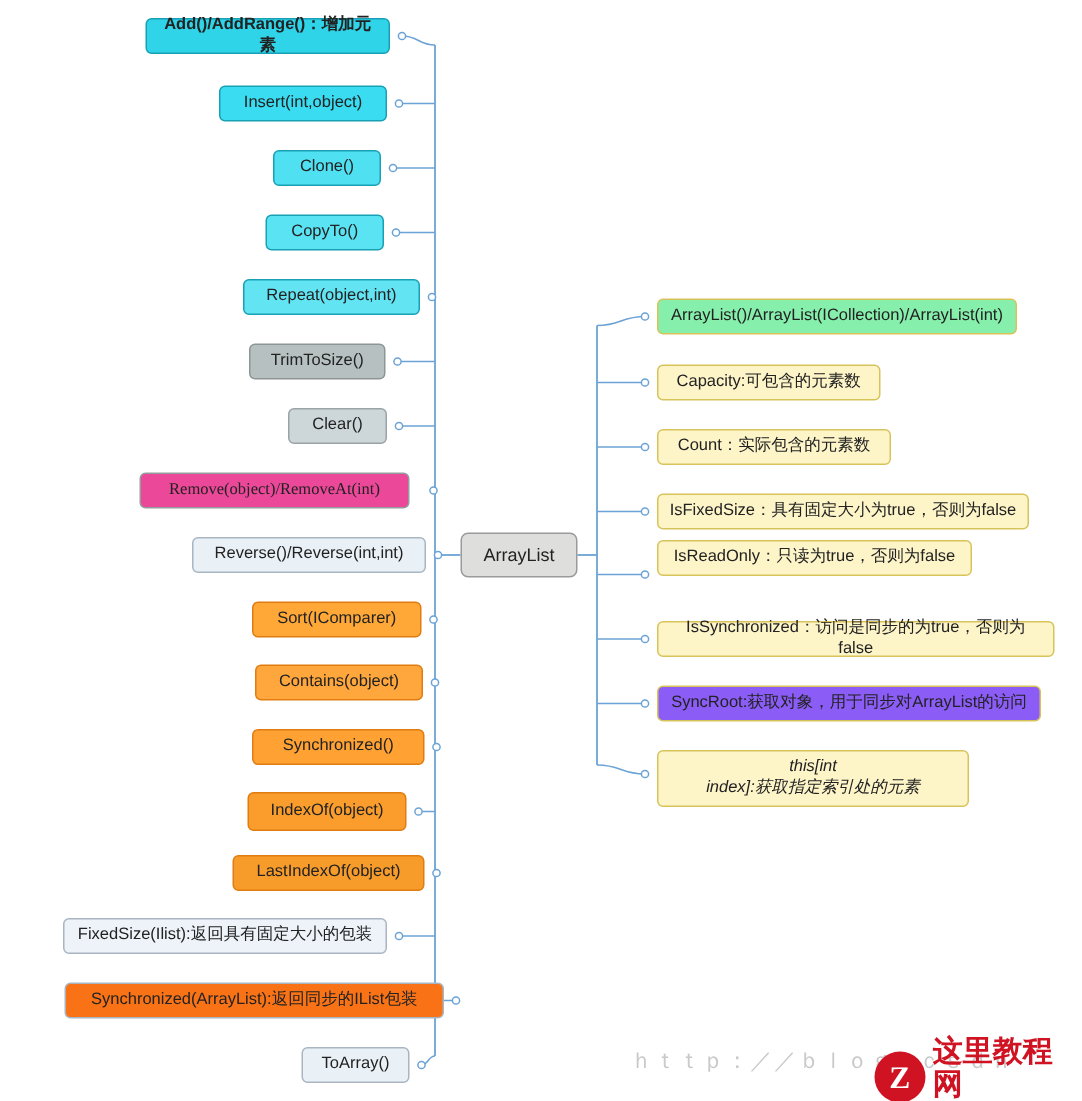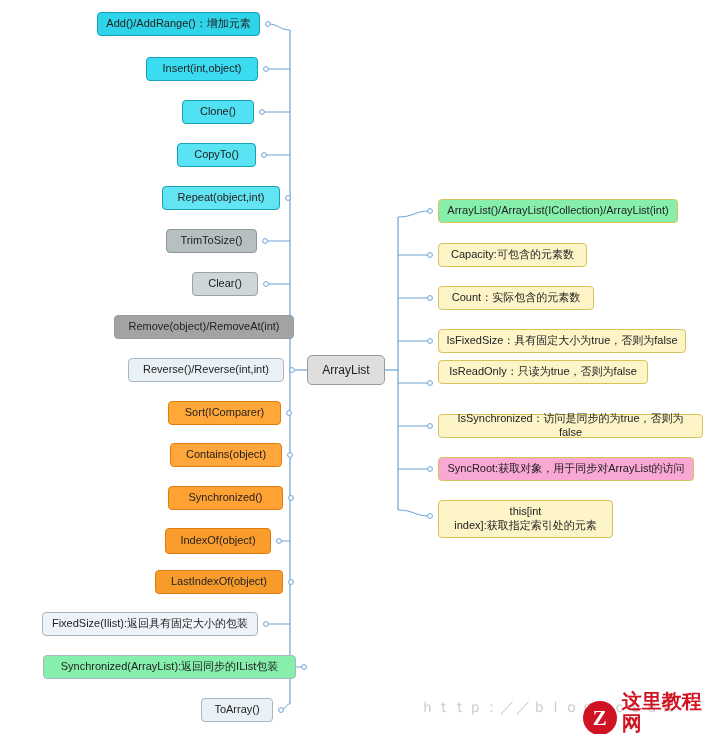--- a/index.html
+++ b/index.html
@@ -141,45 +141,45 @@
       <path d="M 398 383 L 430 383" stroke="#6ba3d6" stroke-width="1" fill="none"></path>
       <circle cx="430" cy="383" r="2.4" fill="#ffffff" stroke="#6ba3d6" stroke-width="1"></circle>
       <path d="M 398 426 L 430 426" stroke="#6ba3d6" stroke-width="1" fill="none"></path>
       <circle cx="430" cy="426" r="2.4" fill="#ffffff" stroke="#6ba3d6" stroke-width="1"></circle>
       <path d="M 398 469 L 430 469" stroke="#6ba3d6" stroke-width="1" fill="none"></path>
       <circle cx="430" cy="469" r="2.4" fill="#ffffff" stroke="#6ba3d6" stroke-width="1"></circle>
       <circle cx="430" cy="516" r="2.4" fill="#ffffff" stroke="#6ba3d6" stroke-width="1"></circle>
     </svg>
   <div id="nodes-layer">
       <div class="node center" style="left: 307px; top: 355px; width: 78px; height: 30px; background: rgb(222, 222, 221); border: 1px solid rgb(154, 154, 154);">ArrayList</div>
-      <div class="node" style="left: 97px; top: 12px; width: 163px; height: 24px; background: rgb(47, 212, 232); border: 1px solid rgb(24, 160, 181);">Add()/AddRange()：增加元素</div>
+      <div class="node" style="left: 97px; top: 12px; width: 163px; height: 24px; background: rgb(47, 212, 232); border: 1px solid rgb(24, 160, 181); font-weight: bold;">Add()/AddRange()：增加元素</div>
       <div class="node" style="left: 146px; top: 57px; width: 112px; height: 24px; background: rgb(57, 220, 240); border: 1px solid rgb(24, 160, 181);">Insert(int,object)</div>
       <div class="node" style="left: 182px; top: 100px; width: 72px; height: 24px; background: rgb(79, 224, 242); border: 1px solid rgb(24, 160, 181);">Clone()</div>
       <div class="node" style="left: 177px; top: 143px; width: 79px; height: 24px; background: rgb(90, 227, 243); border: 1px solid rgb(24, 160, 181);">CopyTo()</div>
       <div class="node" style="left: 162px; top: 186px; width: 118px; height: 24px; background: rgb(98, 228, 243); border: 1px solid rgb(24, 160, 181);">Repeat(object,int)</div>
       <div class="node" style="left: 166px; top: 229px; width: 91px; height: 24px; background: rgb(182, 192, 193); border: 1px solid rgb(141, 150, 151);">TrimToSize()</div>
       <div class="node" style="left: 192px; top: 272px; width: 66px; height: 24px; background: rgb(205, 214, 216); border: 1px solid rgb(154, 163, 165);">Clear()</div>
-      <div class="node" style="left: 114px; top: 315px; width: 180px; height: 24px; background: #a3a3a3; border: 1px solid rgb(149, 156, 158);">Remove(object)/RemoveAt(int)</div>
+      <div class="node" style="left: 93px; top: 315px; width: 180px; height: 24px; background: #ec4899; border: 1px solid rgb(149, 156, 158); font-family: Liberation Serif, serif;">Remove(object)/RemoveAt(int)</div>
       <div class="node" style="left: 128px; top: 358px; width: 156px; height: 24px; background: rgb(233, 241, 247); border: 1px solid rgb(169, 182, 194);">Reverse()/Reverse(int,int)</div>
       <div class="node" style="left: 168px; top: 401px; width: 113px; height: 24px; background: rgb(255, 168, 55); border: 1px solid rgb(224, 124, 16);">Sort(IComparer)</div>
       <div class="node" style="left: 170px; top: 443px; width: 112px; height: 24px; background: rgb(255, 166, 60); border: 1px solid rgb(224, 124, 16);">Contains(object)</div>
       <div class="node" style="left: 168px; top: 486px; width: 115px; height: 24px; background: rgb(255, 162, 51); border: 1px solid rgb(224, 124, 16);">Synchronized()</div>
       <div class="node" style="left: 165px; top: 528px; width: 106px; height: 26px; background: rgb(250, 157, 45); border: 1px solid rgb(224, 124, 16);">IndexOf(object)</div>
       <div class="node" style="left: 155px; top: 570px; width: 128px; height: 24px; background: rgb(247, 156, 43); border: 1px solid rgb(224, 124, 16);">LastIndexOf(object)</div>
       <div class="node" style="left: 42px; top: 612px; width: 216px; height: 24px; background: rgb(237, 243, 249); border: 1px solid rgb(169, 182, 194);">FixedSize(Ilist):返回具有固定大小的包装</div>
-      <div class="node" style="left: 43px; top: 655px; width: 253px; height: 24px; background: #86efac; border: 1px solid rgb(169, 182, 194); text-align: center;">Synchronized(ArrayList):返回同步的IList包装</div>
+      <div class="node" style="left: 43px; top: 655px; width: 253px; height: 24px; background: #f97316; border: 1px solid rgb(169, 182, 194); text-align: center;">Synchronized(ArrayList):返回同步的IList包装</div>
       <div class="node" style="left: 201px; top: 698px; width: 72px; height: 24px; background: rgb(233, 241, 247); border: 1px solid rgb(169, 182, 194);">ToArray()</div>
       <div class="node" style="left: 438px; top: 199px; width: 240px; height: 24px; background: #86efac; border: 1px solid rgb(216, 195, 90);">ArrayList()/ArrayList(ICollection)/ArrayList(int)</div>
       <div class="node" style="left: 438px; top: 243px; width: 149px; height: 24px; background: rgb(253, 244, 200); border: 1px solid rgb(216, 195, 90);">Capacity:可包含的元素数</div>
       <div class="node" style="left: 438px; top: 286px; width: 156px; height: 24px; background: rgb(253, 244, 200); border: 1px solid rgb(216, 195, 90);">Count：实际包含的元素数</div>
       <div class="node" style="left: 438px; top: 329px; width: 248px; height: 24px; background: rgb(253, 244, 200); border: 1px solid rgb(216, 195, 90);">IsFixedSize：具有固定大小为true，否则为false</div>
       <div class="node" style="left: 438px; top: 360px; width: 210px; height: 24px; background: rgb(253, 244, 200); border: 1px solid rgb(216, 195, 90);">IsReadOnly：只读为true，否则为false</div>
       <div class="node" style="left: 438px; top: 414px; width: 265px; height: 24px; background: rgb(253, 244, 200); border: 1px solid rgb(216, 195, 90);">IsSynchronized：访问是同步的为true，否则为false</div>
-      <div class="node" style="left: 438px; top: 457px; width: 256px; height: 24px; background: #f9a8d4; border: 1px solid rgb(216, 195, 90);">SyncRoot:获取对象，用于同步对ArrayList的访问</div>
-      <div class="node" style="left: 438px; top: 500px; width: 175px; height: 38px; background: rgb(253, 244, 200); border: 1px solid rgb(216, 195, 90);">this[int
+      <div class="node" style="left: 438px; top: 457px; width: 256px; height: 24px; background: #8b5cf6; border: 1px solid rgb(216, 195, 90);">SyncRoot:获取对象，用于同步对ArrayList的访问</div>
+      <div class="node" style="left: 438px; top: 500px; width: 208px; height: 38px; background: rgb(253, 244, 200); border: 1px solid rgb(216, 195, 90); font-style: italic;">this[int
 index]:获取指定索引处的元素</div>
     </div>
 
   <div class="watermark" id="watermark" style="left: 420px; top: 698px;">ｈｔｔｐ：／／ｂｌｏｇ．ｃｓｄｎ</div>
 
   <div class="logo-wrap" id="logo" style="left: 583px; top: 690px;">
     <div class="logo-circle">Z</div>
     <div class="logo-text">
       <span class="l1">这里教程网</span>
       <span class="l2">herecours.com</span>

